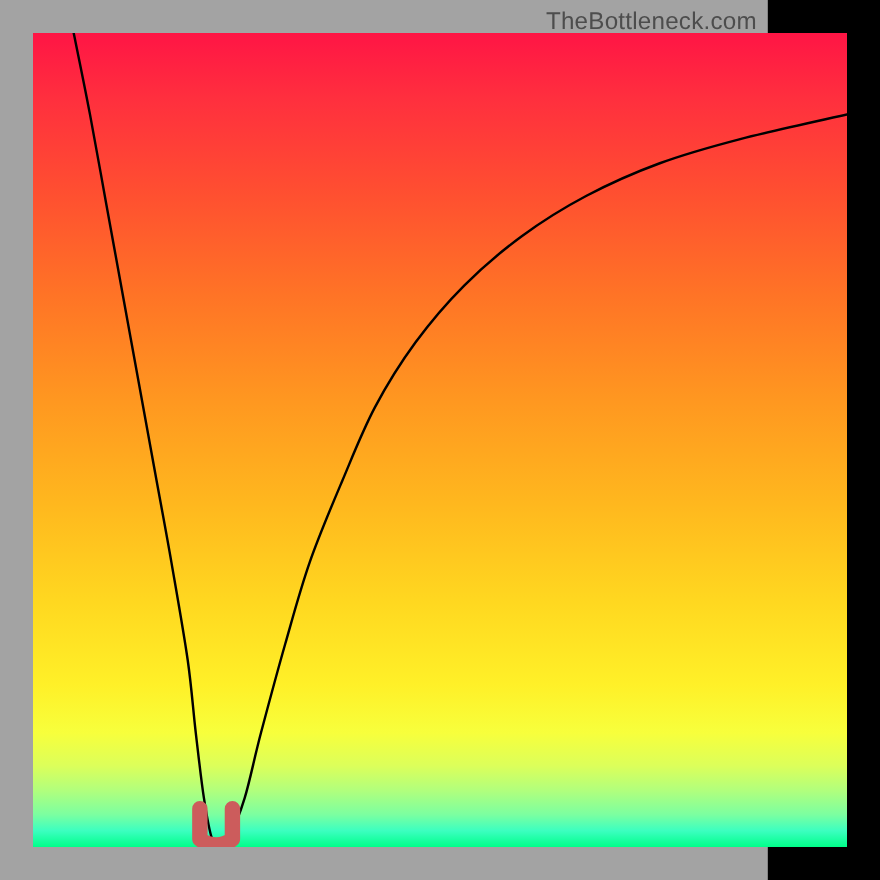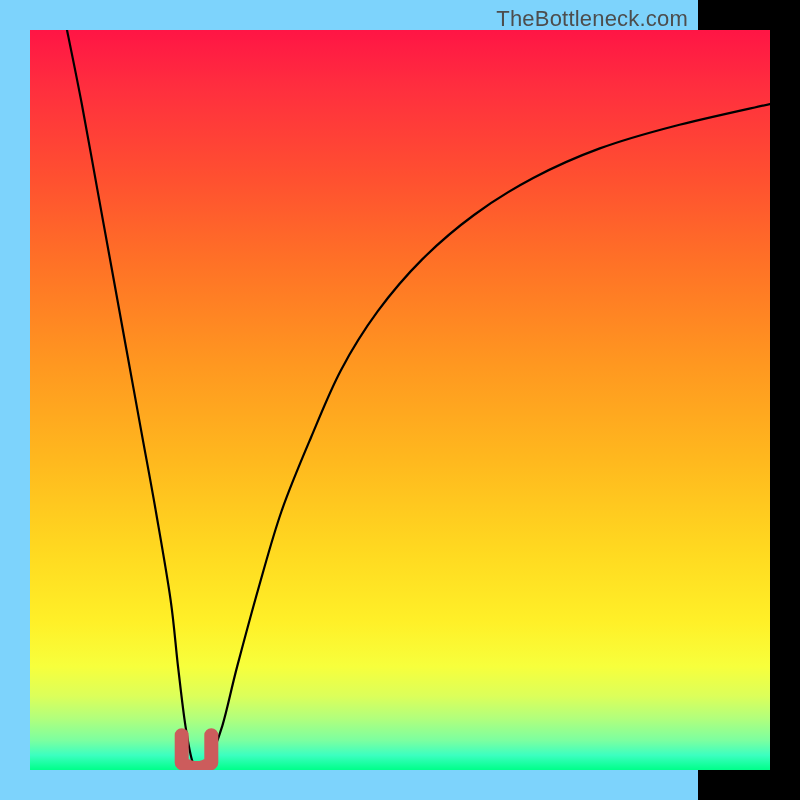--- a/index.html
+++ b/index.html
@@ -10,21 +10,21 @@
     overflow: hidden;
     background: #000;
     font-family: Arial, Helvetica, sans-serif;
   }
   .frame {
     position: absolute;
     left: 0;
     top: 0;
     width: 698px;
     height: 800px;
-    background: #7dd3fc;
+    background: #a3a3a3;
     text-align: center;
   }
   .plot {
     position: absolute;
     left: 30px;
     top: 30px;
     width: 740px;
     height: 740px;
     background: linear-gradient(
       to bottom,

